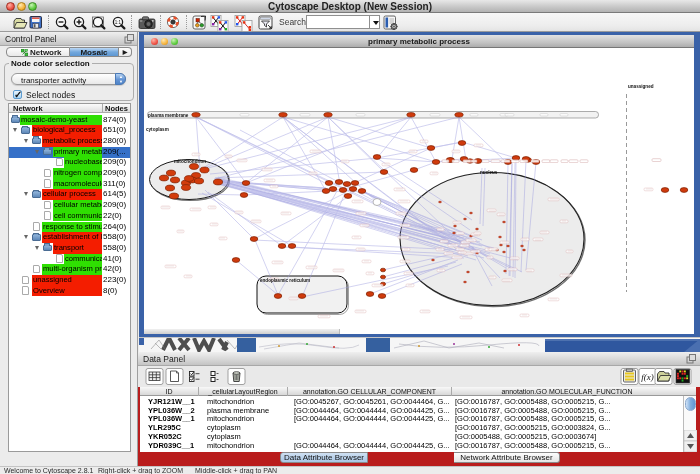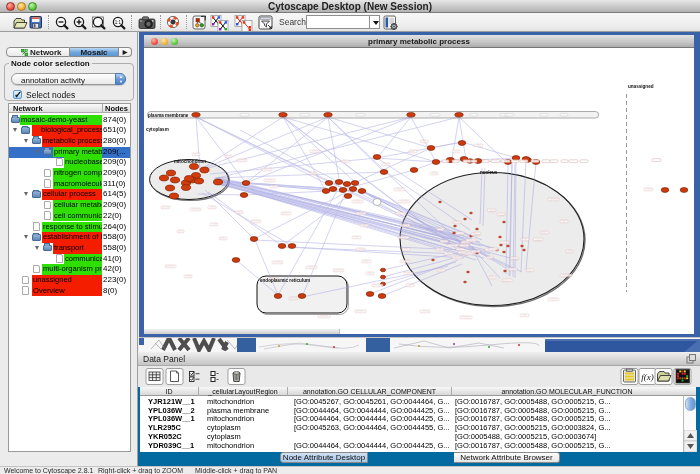--- a/index.html
+++ b/index.html
@@ -70,21 +70,21 @@
 #ititle { position:absolute; left:5px; top:3px; right:6px; height:13px;
   background:linear-gradient(#e2e2e2,#c2c2c2 65%,#adadad); border-bottom:1px solid #777; }
 #ititle .t { width:100%; text-align:center; font-size:8px; font-weight:bold; color:#1a1a1a; line-height:13px; }
 .ilight { position:absolute; top:3px; width:7px; height:7px; border-radius:50%; }
 #icanvas { position:absolute; left:5px; top:16px; width:550px; height:281px; background:#fff; }
 #ibottom { position:absolute; left:5px; bottom:3px; right:6px; height:5px; background:#fff; }
 
 #peek { position:absolute; left:0; top:305px; width:561px; height:15px; background:#f2f2f2; }
 
 
-#dpanel { left:138px; top:352px; width:562px; height:114px; background:#0369a1; }
+#dpanel { left:138px; top:352px; width:562px; height:114px; background:#b91c1c; }
 #dphead { position:absolute; left:0; top:0; width:562px; height:14px;
   background:linear-gradient(#efefef,#d6d6d6 60%,#c4c4c4); border-bottom:1px solid #a8a8a8; }
 #dphead span { font-size:8.5px; color:#1a1a1a; position:absolute; left:5px; top:2px; }
 #dtools { position:absolute; left:0; top:14px; width:562px; height:21px; background:#e9e9e9; }
 
 #dtable { position:absolute; left:2px; top:35px; width:556px; height:65px; background:#fff; }
 #dthead { position:absolute; left:0; top:0; width:556px; height:9px; background:linear-gradient(#f8f8f8,#d8d8d8); border-bottom:1px solid #999; font-size:7px; color:#111; }
 #dthead div { position:absolute; top:1px; text-align:center; }
 .dcol { position:absolute; top:0; height:9px; border-left:1px solid #aaa; }
 .drow { position:absolute; left:0; width:656px; height:9px; font-size:7.5px; color:#000; white-space:nowrap; }
@@ -203,58 +203,65 @@
         <line x1="390.5" y1="13.5" x2="397.5" y2="13.5"></line>
         <line x1="391.6" y1="11.1" x2="396.4" y2="15.9"></line>
         <line x1="396.4" y1="11.1" x2="391.6" y2="15.9"></line>
       </g>
       <circle cx="394" cy="13.5" r="2.2" fill="#ccc" stroke="#333" stroke-width="0.7"></circle>
       <circle cx="394" cy="13.5" r="0.9" fill="#555"></circle>
     </svg>
 </div>
 
 <div class="abs" id="cpanel">
+  <div class="abs" id="cphead">
+      <span>Control Panel</span>
+      <svg style="position:absolute;right:3px;top:2px" width="10" height="10" viewBox="0 0 10 10">
+        <rect x="1" y="3" width="6" height="6" fill="none" stroke="#777" stroke-width="1"></rect>
+        <rect x="3.5" y="0.5" width="6" height="6" fill="#ddd" stroke="#777" stroke-width="1"></rect>
+      </svg>
+    </div>
   <div class="abs" id="tabs">
     <div class="tab" id="tab-net">
         <svg style="position:absolute;left:14px;top:1.2px" width="7" height="7" viewBox="0 0 7 7">
           <line x1="1.5" y1="1.5" x2="5.5" y2="5.5" stroke="#2a8a2a" stroke-width="0.8"></line>
           <line x1="5.5" y1="1.5" x2="1.5" y2="5.5" stroke="#2a8a2a" stroke-width="0.8"></line>
           <rect x="0" y="0" width="3" height="3" fill="#3fbf3f" stroke="#1c701c" stroke-width="0.6"></rect>
           <rect x="4" y="4" width="3" height="3" fill="#3fbf3f" stroke="#1c701c" stroke-width="0.6"></rect>
           <rect x="4" y="0" width="2.4" height="2.4" fill="#6fdf6f" stroke="#1c701c" stroke-width="0.5"></rect>
         </svg>
         <span style="position:absolute;left:23px;top:0;line-height:9.5px">Network</span>
       </div>
     <div class="tab" id="tab-mos">Mosaic</div>
     <div class="tab" id="tab-arr">▶</div>
   </div>
   <div class="abs" id="gbox"></div>
   <span class="abs" id="gbox-lbl">Node color selection</span>
   <div class="abs" id="combo">
-      <span>annotation activity</span>
+      <span>transporter activity</span>
       <div class="step"></div>
     </div>
   <div class="abs" id="chk">✓</div>
   <span class="abs" id="chk-lbl">Select nodes</span>
   <div class="abs" id="treebox">
     <div class="abs" id="treehead">
         <span class="c1">Network</span>
         <span class="sep"></span>
         <span class="c2">Nodes</span>
       </div>
     <div id="treerows">
     <div class="trow" style="top:10.5px">
           <span class="fold" style="left:2px"></span>
           <span class="hl g" style="left:11px;width:82px;padding-left:1px;">mosaic-demo-yeast</span>
           <span class="cnt">874(0)</span>
         </div>
     <div class="trow" style="top:21.2px">
           <span class="tri" style="left:4px"></span>
           <span class="fold" style="left:12px"></span>
-          <span class="hl r" style="left:23px;width:70px;padding-left:9px;">biological_process</span>
+          <span class="hl r" style="left:23px;width:70px;padding-left:1px;">biological_process</span>
           <span class="cnt">651(0)</span>
         </div>
     <div class="trow" style="top:31.9px">
           <span class="tri" style="left:15px"></span>
           <span class="fold" style="left:23px"></span>
           <span class="hl r" style="left:33px;width:60px;padding-left:1px;">metabolic process</span>
           <span class="cnt">280(0)</span>
         </div>
     <div class="trow" style="top:42.6px">
           <span class="selrow"></span>
@@ -932,21 +939,20 @@
         </div>
       <div class="drow" style="top:27.4px">
           <b>YPL036W__1</b>
           <span class="c2">mitochondrion</span>
           <span class="c3">[GO:0044464, GO:0044444, GO:0044425, G...</span>
           <span class="c4">[GO:0016787, GO:0005488, GO:0005215, G...</span>
         </div>
       <div class="drow" style="top:36.1px">
           <b>YLR295C</b>
           <span class="c2">cytoplasm</span>
-          <span class="c3">[GO:0045263, GO:0044464, GO:0044455, G...</span>
           <span class="c4">[GO:0016787, GO:0005215, GO:0003824, G...</span>
         </div>
       <div class="drow" style="top:44.8px">
           <b>YKR052C</b>
           <span class="c2">cytoplasm</span>
           <span class="c4">[GO:0005488, GO:0005215, GO:0003674]</span>
         </div>
       <div class="drow" style="top:53.5px">
           <b>YDR039C__1</b>
           <span class="c2">mitochondrion</span>
@@ -957,21 +963,21 @@
     <div id="dscroll">
         <div id="dthumb"></div>
  <svg style="position:absolute;left:0;bottom:0" width="13" height="22" viewBox="0 0 13 22">
  <rect x="0" y="0" width="13" height="11" fill="#f0f0f0" stroke="#bbb" stroke-width="0.6"></rect>
  <rect x="0" y="11" width="13" height="11" fill="#f0f0f0" stroke="#bbb" stroke-width="0.6"></rect>
  <path d="M6.5 3 L10 8 L3 8 Z" fill="#555"></path>
  <path d="M6.5 19 L10 14 L3 14 Z" fill="#555"></path>
  </svg>
       </div>
   </div>
-  <div class="dtab" id="dtab1">Node Attribute Desktop</div>
+  <div class="dtab" id="dtab1">Data Attribute Browser</div>
   <div class="dtab" id="dtab2">Edge Attribute Browser</div>
   <div class="dtab" id="dtab3">Network Attribute Browser</div>
 </div>
 
 <div class="abs" id="status">
   <span style="left:4px">Welcome to Cytoscape 2.8.1</span>
   <span style="left:98px">Right-click + drag to ZOOM</span>
   <span style="left:195px">Middle-click + drag to PAN</span>
 </div>
 

